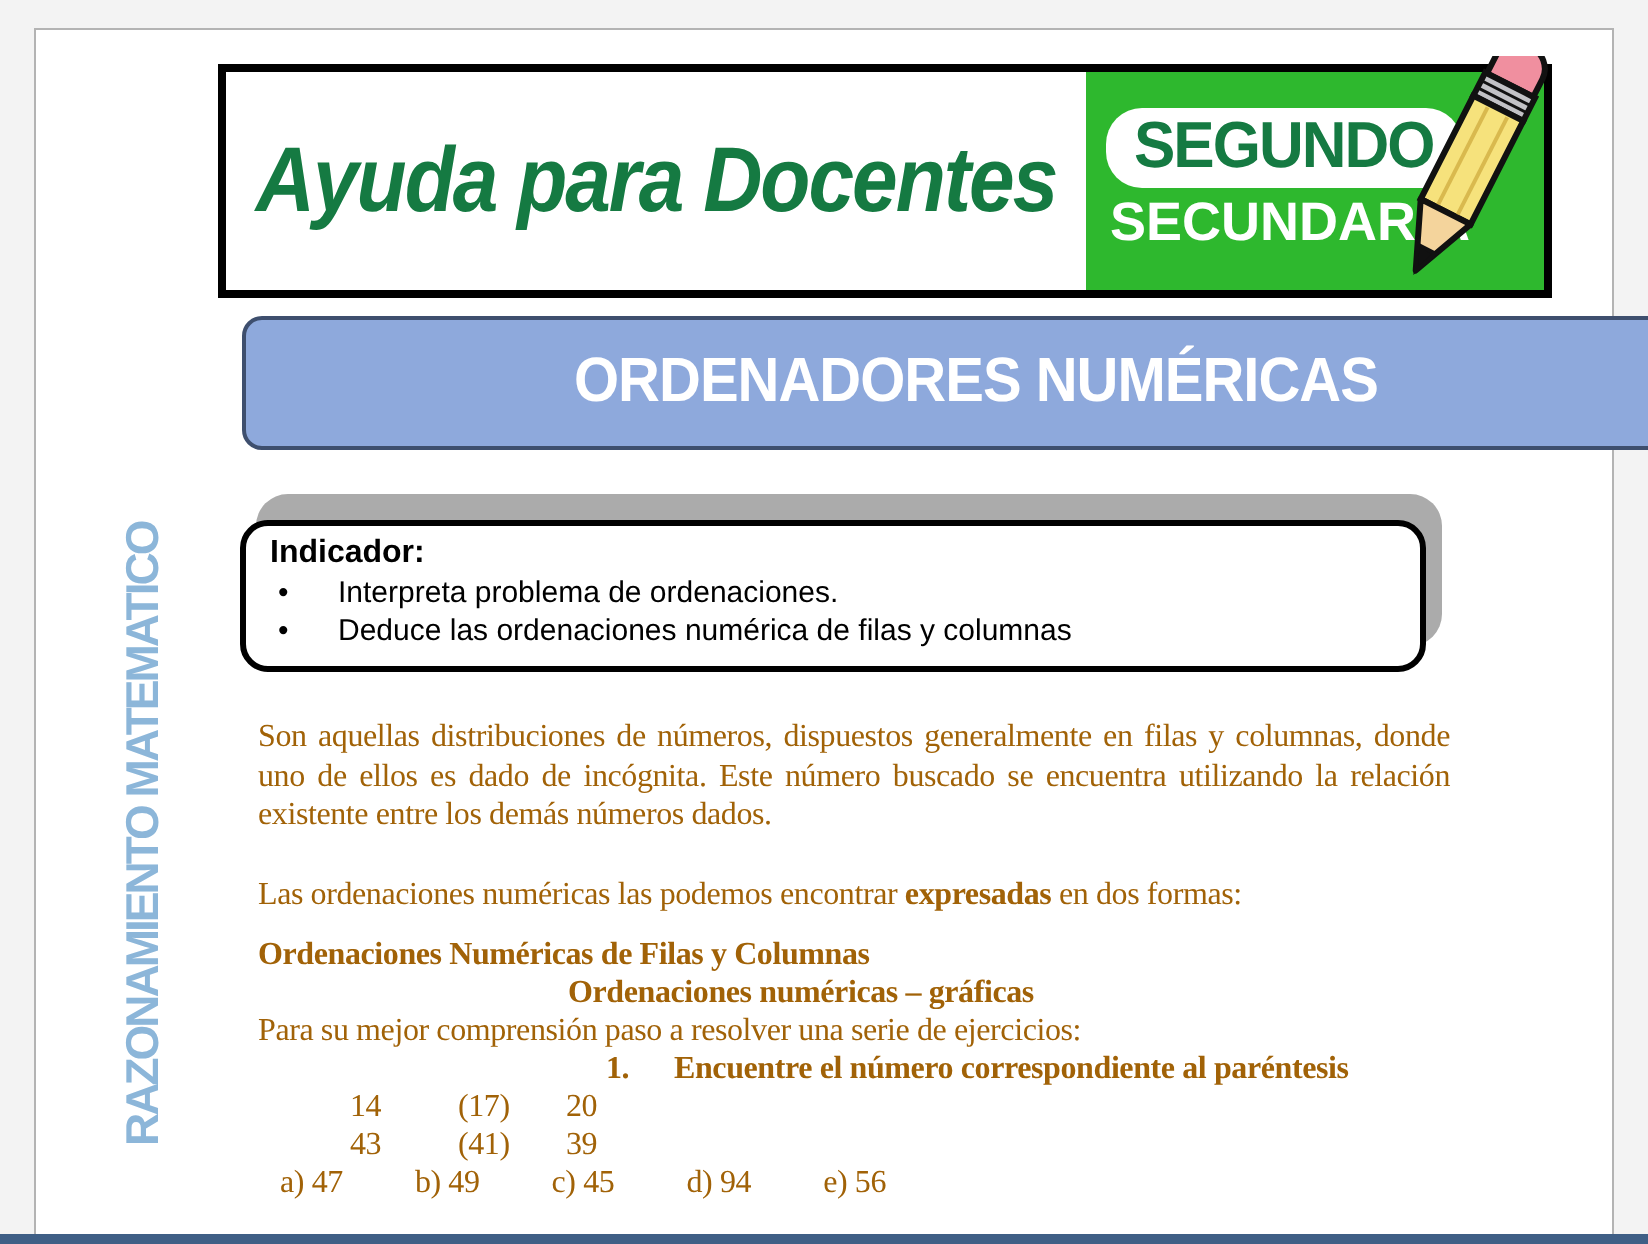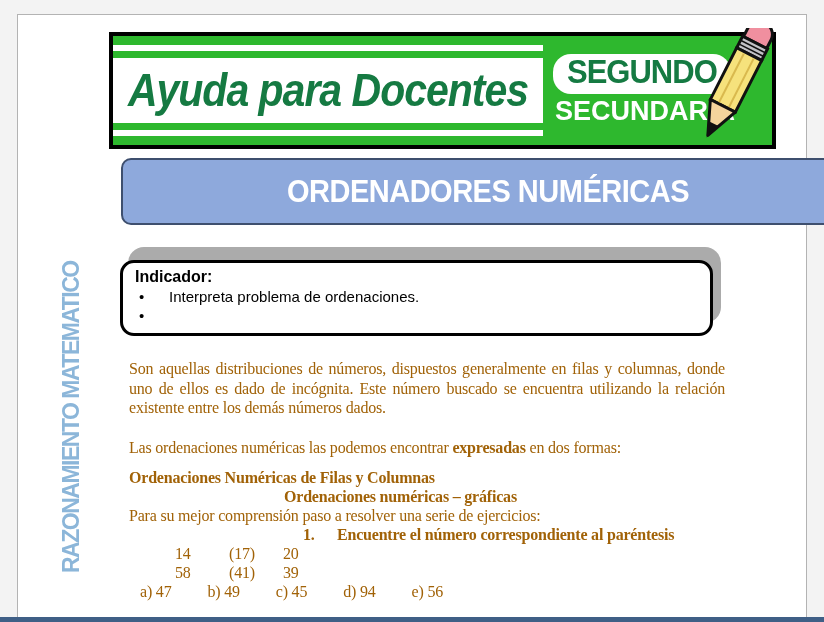--- a/index.html
+++ b/index.html
@@ -14,21 +14,21 @@
     background:#ffffff;border:1px solid #b3b3b3;border-bottom:none;
     box-sizing:border-box;
   }
   
   .banner{
     position:absolute;left:91px;top:17px;width:667px;height:117px;
     background:#000;border:4px solid #000;box-sizing:border-box;
     display:flex;
   }
   .banner-left{
-    flex:0 0 430px;background:#0369a1;display:flex;flex-direction:column;justify-content:flex-end;
+    flex:0 0 430px;background:#0369a1;display:flex;flex-direction:row;justify-content:flex-end;
   }
   .stripe-g{height:9px;background:#2eb82e;}
   .stripe-w{height:6px;background:#ffffff;}
   .stripe-g2{height:7px;background:#2eb82e;}
   .band{
     flex:1;background:#ffffff;display:flex;align-items:center;justify-content:center;
   }
   .brand-text{
     color:#157a42;font-weight:bold;font-style:italic;font-size:41px;
     letter-spacing:-1px;white-space:nowrap;transform:scaleY(1.12);
@@ -159,20 +159,21 @@
   <div class="indicator">
     <div class="indicator-shadow"></div>
     <div class="indicator-box">
       <div class="indicator-heading">Indicador:</div>
       <div class="indicator-bullet">
         <span class="dot">•</span>
         <span class="btxt">Interpreta problema de ordenaciones.</span>
       </div>
       <div class="indicator-bullet">
         <span class="dot">•</span>
+        <span class="btxt">Deduce las ordenaciones numérica de filas y columnas</span>
       </div>
     </div>
   </div>
 
   <div class="content">
     <div class="intro">Son aquellas distribuciones de números, dispuestos generalmente en filas y columnas, donde uno de ellos es dado de incógnita. Este número buscado se encuentra utilizando la relación existente entre los demás números dados.</div>
 
     <div class="forms-line"><span>Las ordenaciones numéricas las podemos encontrar </span><b>expresadas</b><span> en dos formas:</span></div>
 
     <div class="h-bold heading1">Ordenaciones Numéricas de Filas y Columnas</div>
@@ -184,21 +185,21 @@
       <span>Encuentre el número correspondiente al paréntesis</span>
     </div>
 
     <div class="num-table">
       <div class="num-row">
         <span>14</span>
         <span>(17)</span>
         <span>20</span>
       </div>
       <div class="num-row">
-        <span>58</span>
+        <span>43</span>
         <span>(41)</span>
         <span>39</span>
       </div>
     </div>
 
     <div class="options">
       <span>a) 47</span>
       <span>b) 49</span>
       <span>c) 45</span>
       <span>d) 94</span>

